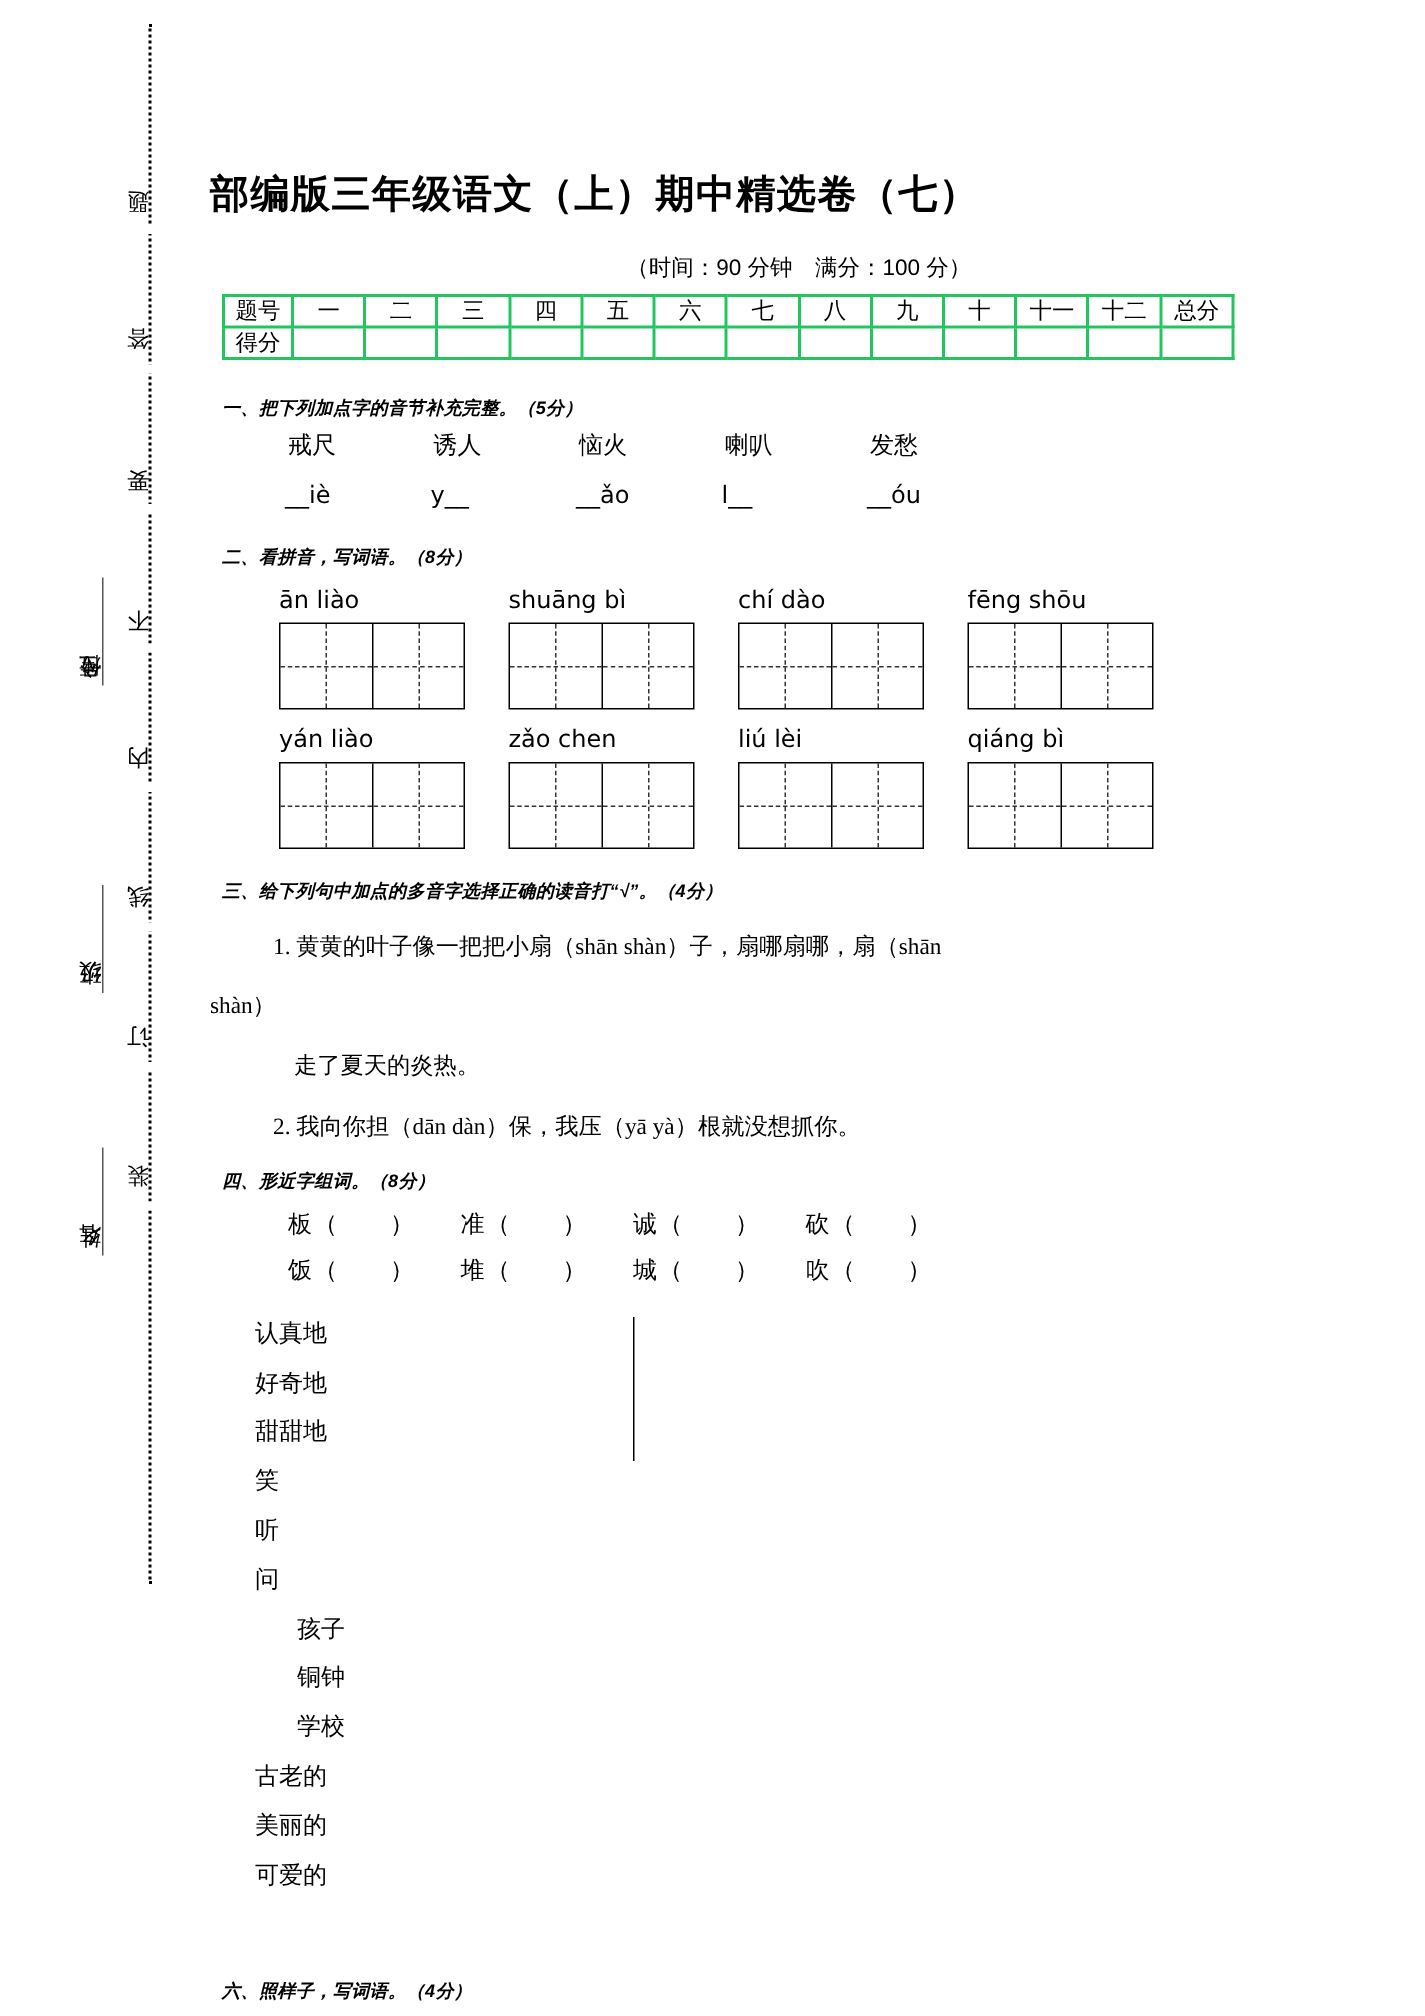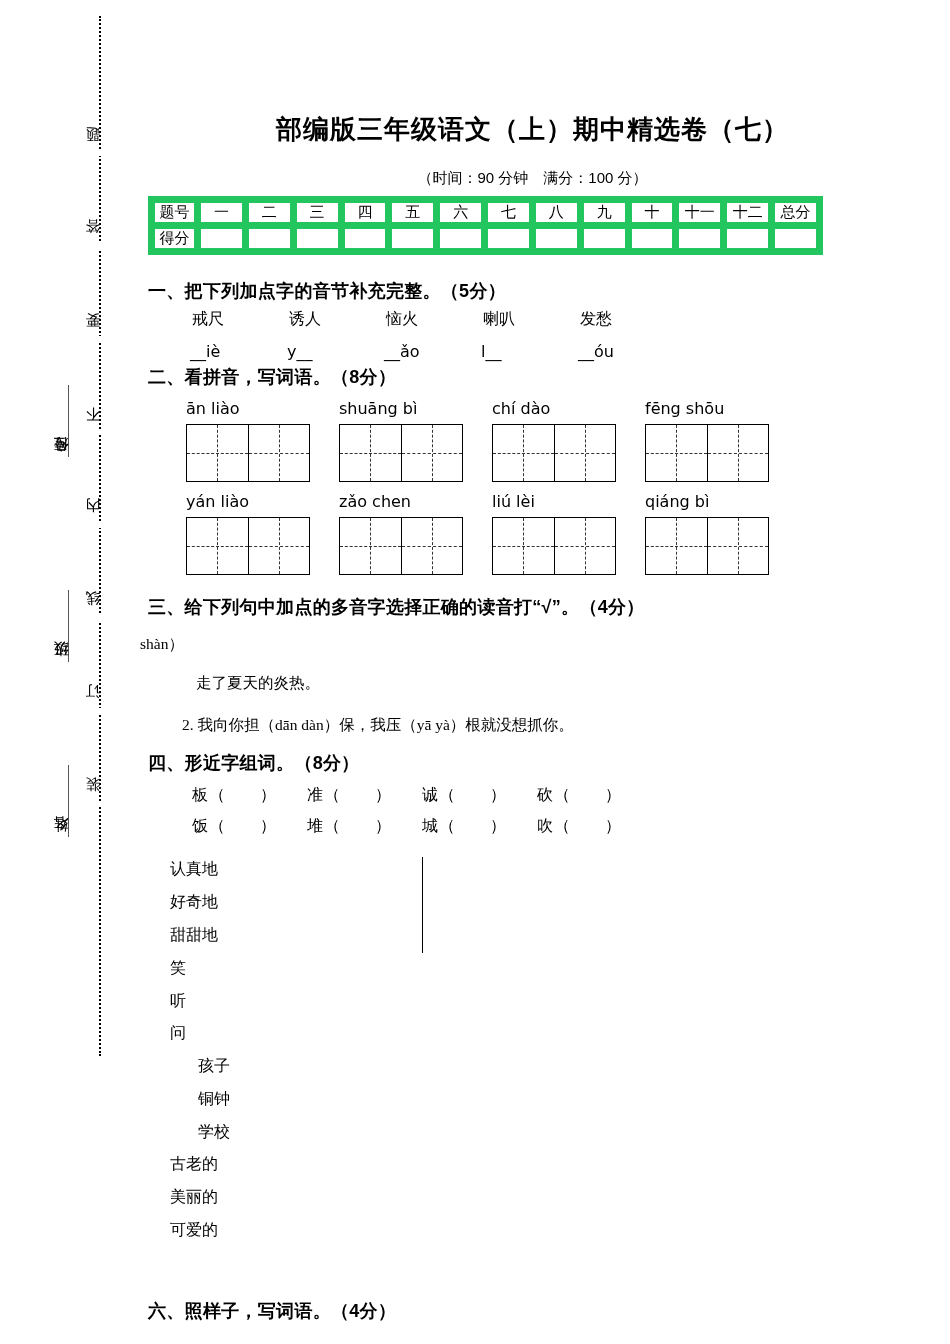--- a/index.html
+++ b/index.html
@@ -66,58 +66,59 @@
   
   #sheet {
     position: absolute;
     left: 140px; top: 0;
     width: 810px; height: 1344px;
     padding: 0 25px 0 0;
   }
 
   #paper-title {
     margin: 112px 0 0 0;
-    text-align: center;
+    text-align: left;
     font-size: 26px;
     font-weight: bold;
     font-family: "Liberation Serif", "DejaVu Serif", serif;
     letter-spacing: 1px;
   }
   #exam-meta {
     margin-top: 22px;
     text-align: center;
     font-size: 15px;
     font-family: Liberation Sans, sans-serif;
   }
 
   
   #score-table {
     margin: 8px 0 0 8px;
     border-collapse: collapse;
     width: 675px;
     table-layout: fixed;
   }
   #score-table td {
-    border: 7px solid #22c55e;
+    border: 2px solid #22c55e;
     height: 21px;
     text-align: center;
     vertical-align: middle;
     font-size: 15px;
     font-family: "Liberation Serif", "DejaVu Serif", serif;
     padding: 0;
   }
   #score-table td.rowhdr { width: 46px; }
 
   
   .q-title {
     font-family: "Liberation Sans", "DejaVu Sans", sans-serif;
-    font-size: 18px;
+    font-size: 12px;
     font-weight: bold;
     margin: 0;
     letter-spacing: 0.3px;
+    font-style: italic;
   }
   .blk { margin-left: 8px; }
 
   .indent1 { padding-left: 34px; }
   .indent2 { padding-left: 48px; }
 
   
   #q1 { margin-top: 24px; }
   #q1-pinyin {
     margin-top: 12px;
@@ -130,21 +131,21 @@
   #q1-hanzi {
     margin-top: 6px;
     padding-left: 44px;
     font-size: 16px;
     display: flex;
     font-family: "Liberation Serif", "DejaVu Serif", serif;
   }
   #q1-hanzi .hz { width: 97px; }
 
   
-  #q2 { margin-top: 4px; }
+  #q2 { margin-top: 24px; }
   .py-row {
     margin-top: 10px;
     padding-left: 38px;
     display: flex;
     font-family: "DejaVu Sans", sans-serif;
     font-size: 16px;
   }
   .py-row .cell { width: 153px; }
   .grid-row {
     margin-top: 6px;
@@ -375,20 +376,21 @@
           <span class="tzg">
             <span class="half"></span>
             <span class="half"></span>
           </span>
         </span>
     </div>
   </div>
 
   <div id="q3" class="blk">
     <div class="q-title">三、给下列句中加点的多音字选择正确的读音打“√”。（4分）</div>
+    <div class="sent indent1">1. 黄黄的叶子像一把把小扇（shān  shàn）子，扇哪扇哪，扇（shān</div>
     <div class="sent" style="margin-top:10px;margin-left:-8px">shàn）</div>
     <div class="sent indent2" style="margin-top:10px">走了夏天的炎热。</div>
     <div class="sent indent1" style="margin-top:12px">2. 我向你担（dān  dàn）保，我压（yā  yà）根就没想抓你。</div>
   </div>
 
   <div id="q4" class="blk">
     <div class="q-title">四、形近字组词。（8分）</div>
     <div class="zuci-row">
       <span class="zc">板（　　）</span>
       <span class="zc">准（　　）</span>

